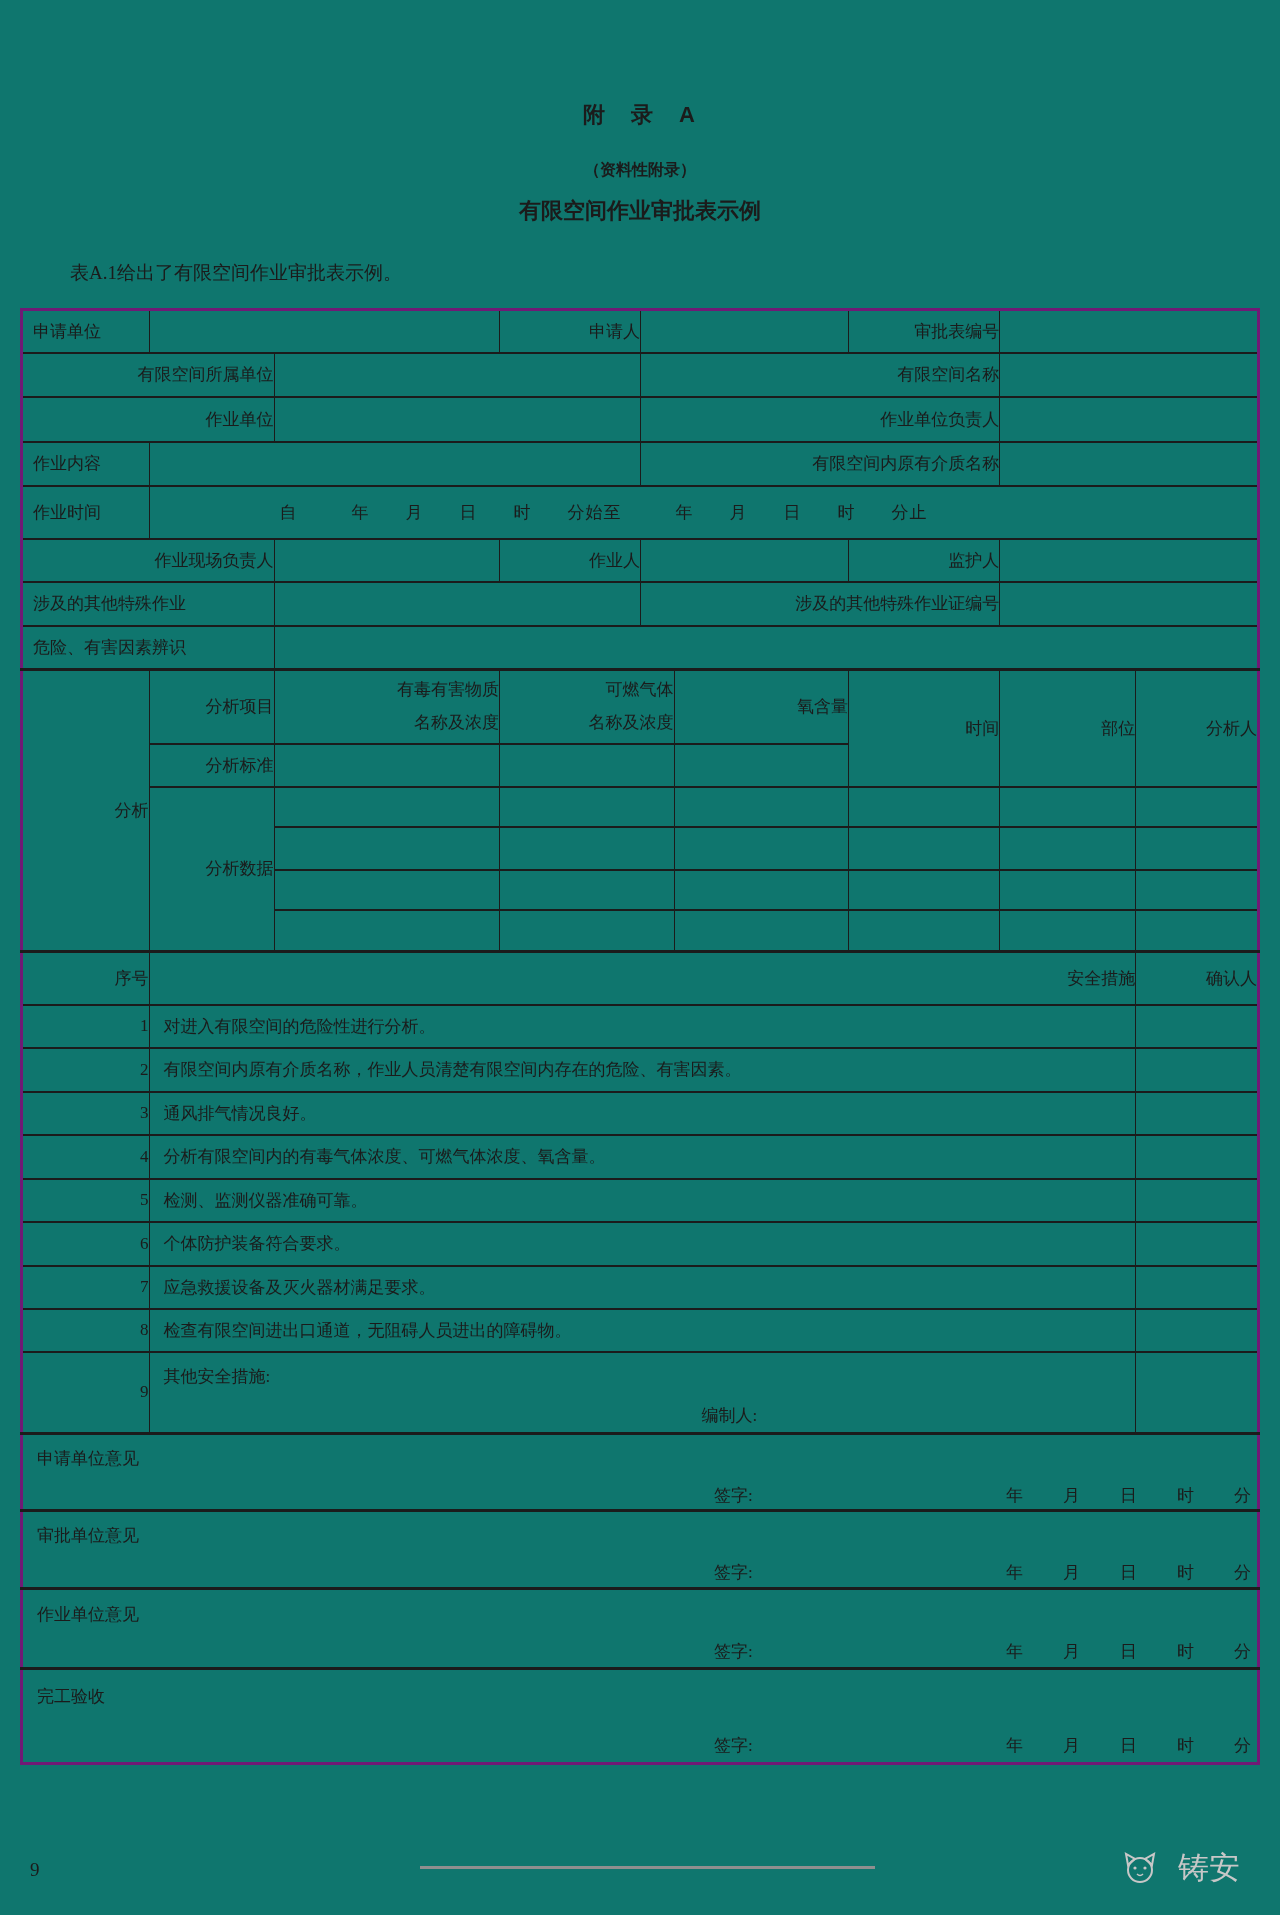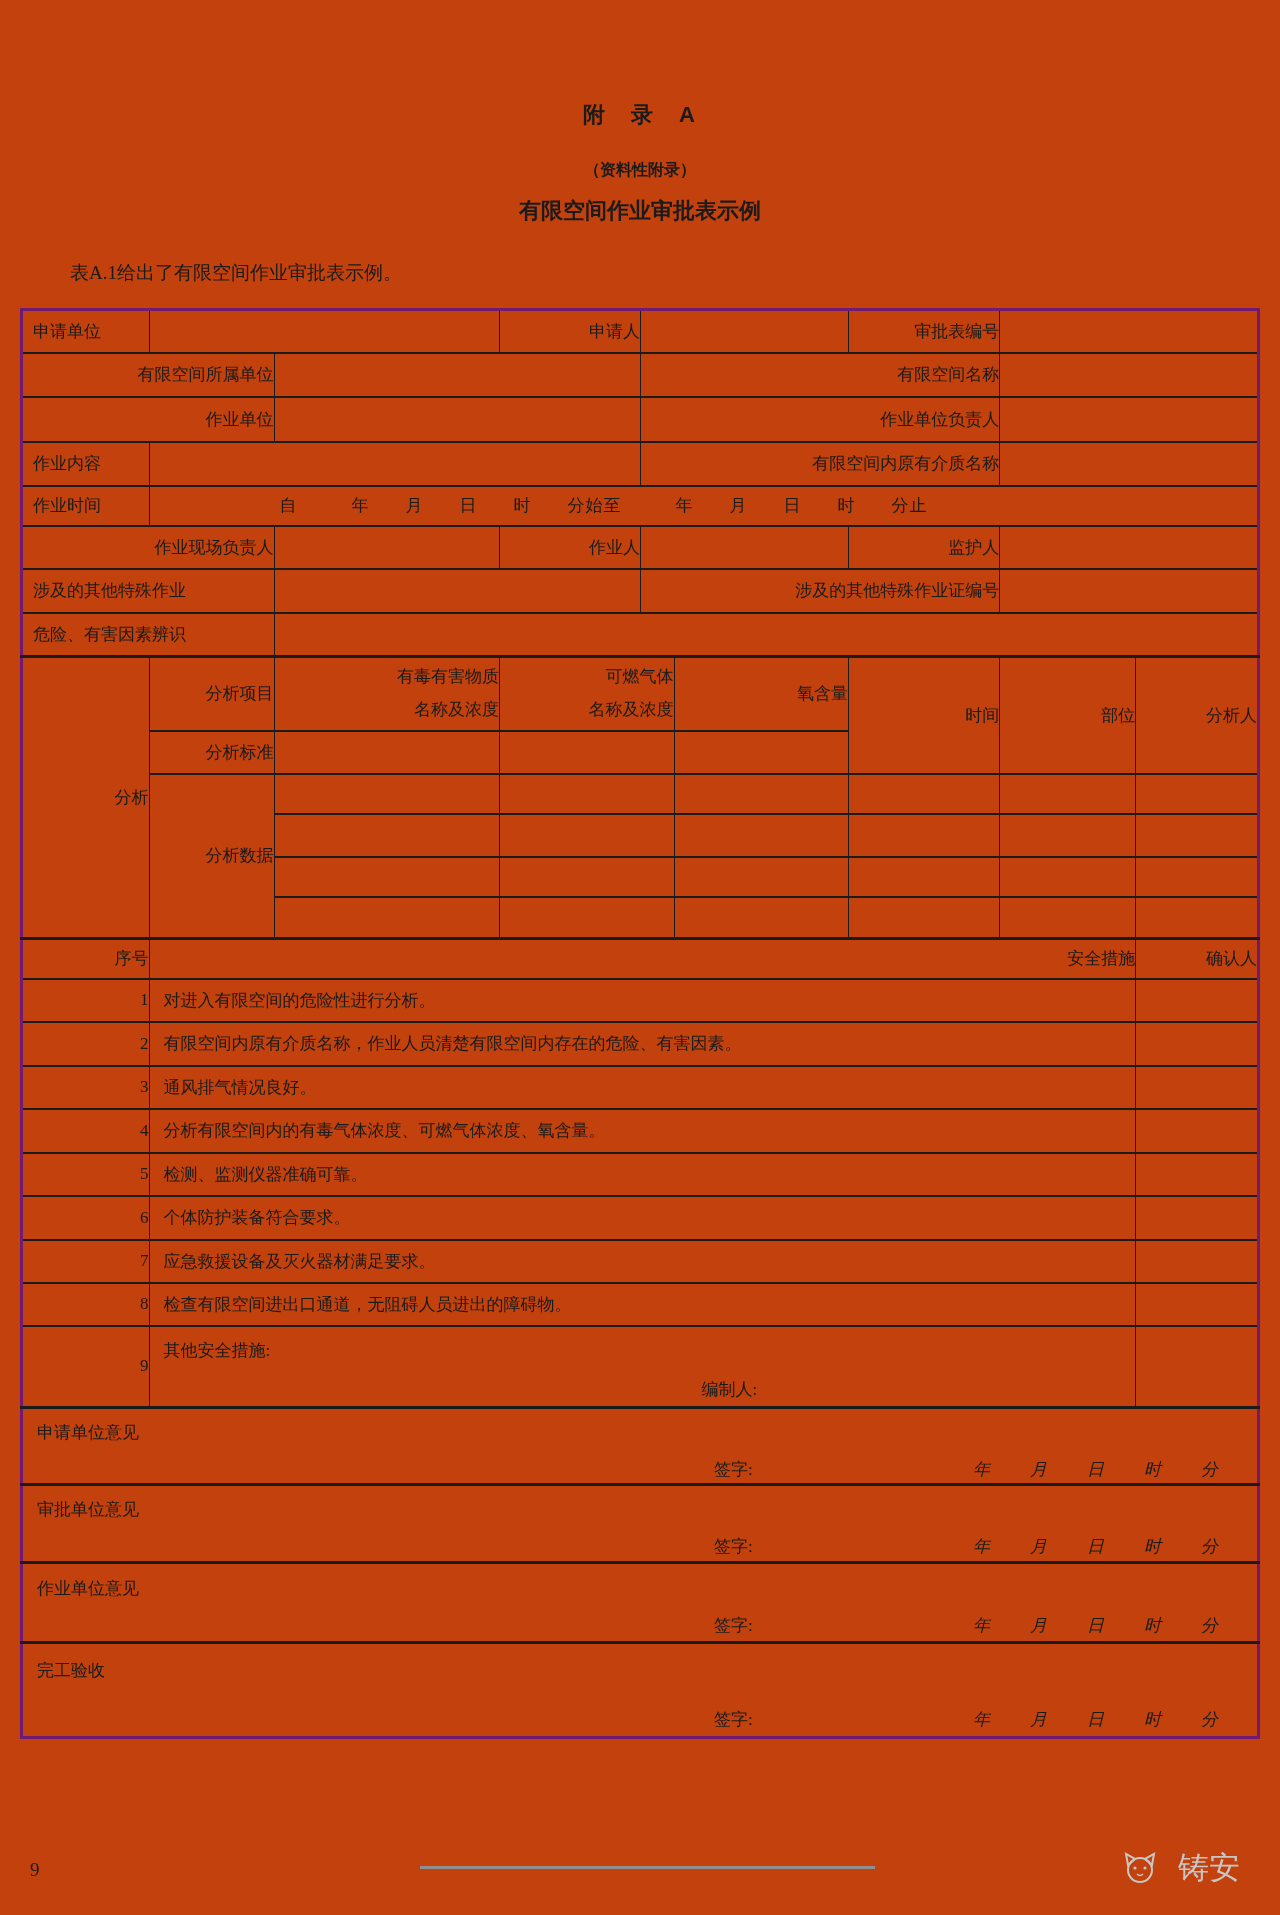--- a/index.html
+++ b/index.html
@@ -1,41 +1,41 @@
 <!DOCTYPE html>
 <html><head>
 <meta charset="utf-8">
 <style>
   html,body{margin:0;padding:0;background:#e9e9e9;}
-  .page{width:1280px;height:1915px;background:#c2410c;position:relative;margin:0 auto;
+  .page{width:1280px;height:1915px;background:#0f766e;position:relative;margin:0 auto;
         font-family:"Liberation Serif", serif;color:#1b1b1b;overflow:hidden;}
   .titles{text-align:center;padding-top:100px;font-family:"Liberation Sans", sans-serif;}
   .t1{font-size:22px;font-weight:bold;letter-spacing:2px;}
   .t2{font-size:16px;font-weight:bold;margin-top:30px;}
   .t3{font-size:22px;font-weight:bold;margin-top:15px;}
   .intro{margin:34px 20px 0 20px;padding-left:50px;font-size:19px;}
   .caption{text-align:center;margin-top:32px;font-size:19px;font-weight:bold;
            font-family:"Liberation Sans", sans-serif;}
   table.form{border-collapse:collapse;table-layout:fixed;width:1240px;margin:22px auto 0 auto;
              border:3px solid #701a75;}
   table.form td{border:1px solid #1b1b1b;border-top-width:2px;border-bottom-width:2px;
                 font-size:17px;vertical-align:middle;padding:0;overflow:hidden;}
   tr.thick td{border-top-width:3px;}
   .c{text-align:right;}
   .l{text-align:left;padding-left:10px !important;}
-  .h39{height:40px}.h40{height:40px}.h42{height:42px}.h43{height:43px}.h44{height:44px}
+  .h39{height:53px}.h40{height:40px}.h42{height:42px}.h43{height:43px}.h44{height:44px}
   .h45{height:45px}.h74{height:74px}.h82{height:82px}.h77{height:77px}.h78{height:78px}
   .h80{height:80px}.h95{height:95px}
   .twoline{line-height:1.9;}
   .worktime{text-align:left;padding-left:130px !important;letter-spacing:1px;}
   td.sect{vertical-align:top;}
   .sect-label{padding:9px 0 0 14px;font-size:17px;}
   .sign-line{display:flex;align-items:flex-start;margin-top:14px;}
   .sign-lbl{margin-left:56%;}
-  .sign-date{margin-left:auto;padding-right:37px;letter-spacing:2px;font-style:italic;}
+  .sign-date{margin-left:auto;padding-right:4px;letter-spacing:2px;}
   .other-line1{padding:8px 0 0 14px;text-align:left;}
   .other-line2{margin-left:56%;margin-top:16px;text-align:left;}
   .measure{text-align:left;padding-left:14px !important;}
   .footer{position:absolute;left:0;right:0;bottom:20px;height:56px;}
   .pagenum{position:absolute;left:30px;bottom:14px;font-size:19px;}
   .rule{position:absolute;left:420px;bottom:26px;width:455px;height:3px;background:#8f8f8f;}
   .brand{position:absolute;right:40px;bottom:6px;display:flex;align-items:center;gap:20px;
          color:#c7c7c7;font-size:31px;font-family:"Liberation Sans", sans-serif;}
   .brand svg{display:block;}
 </style>

